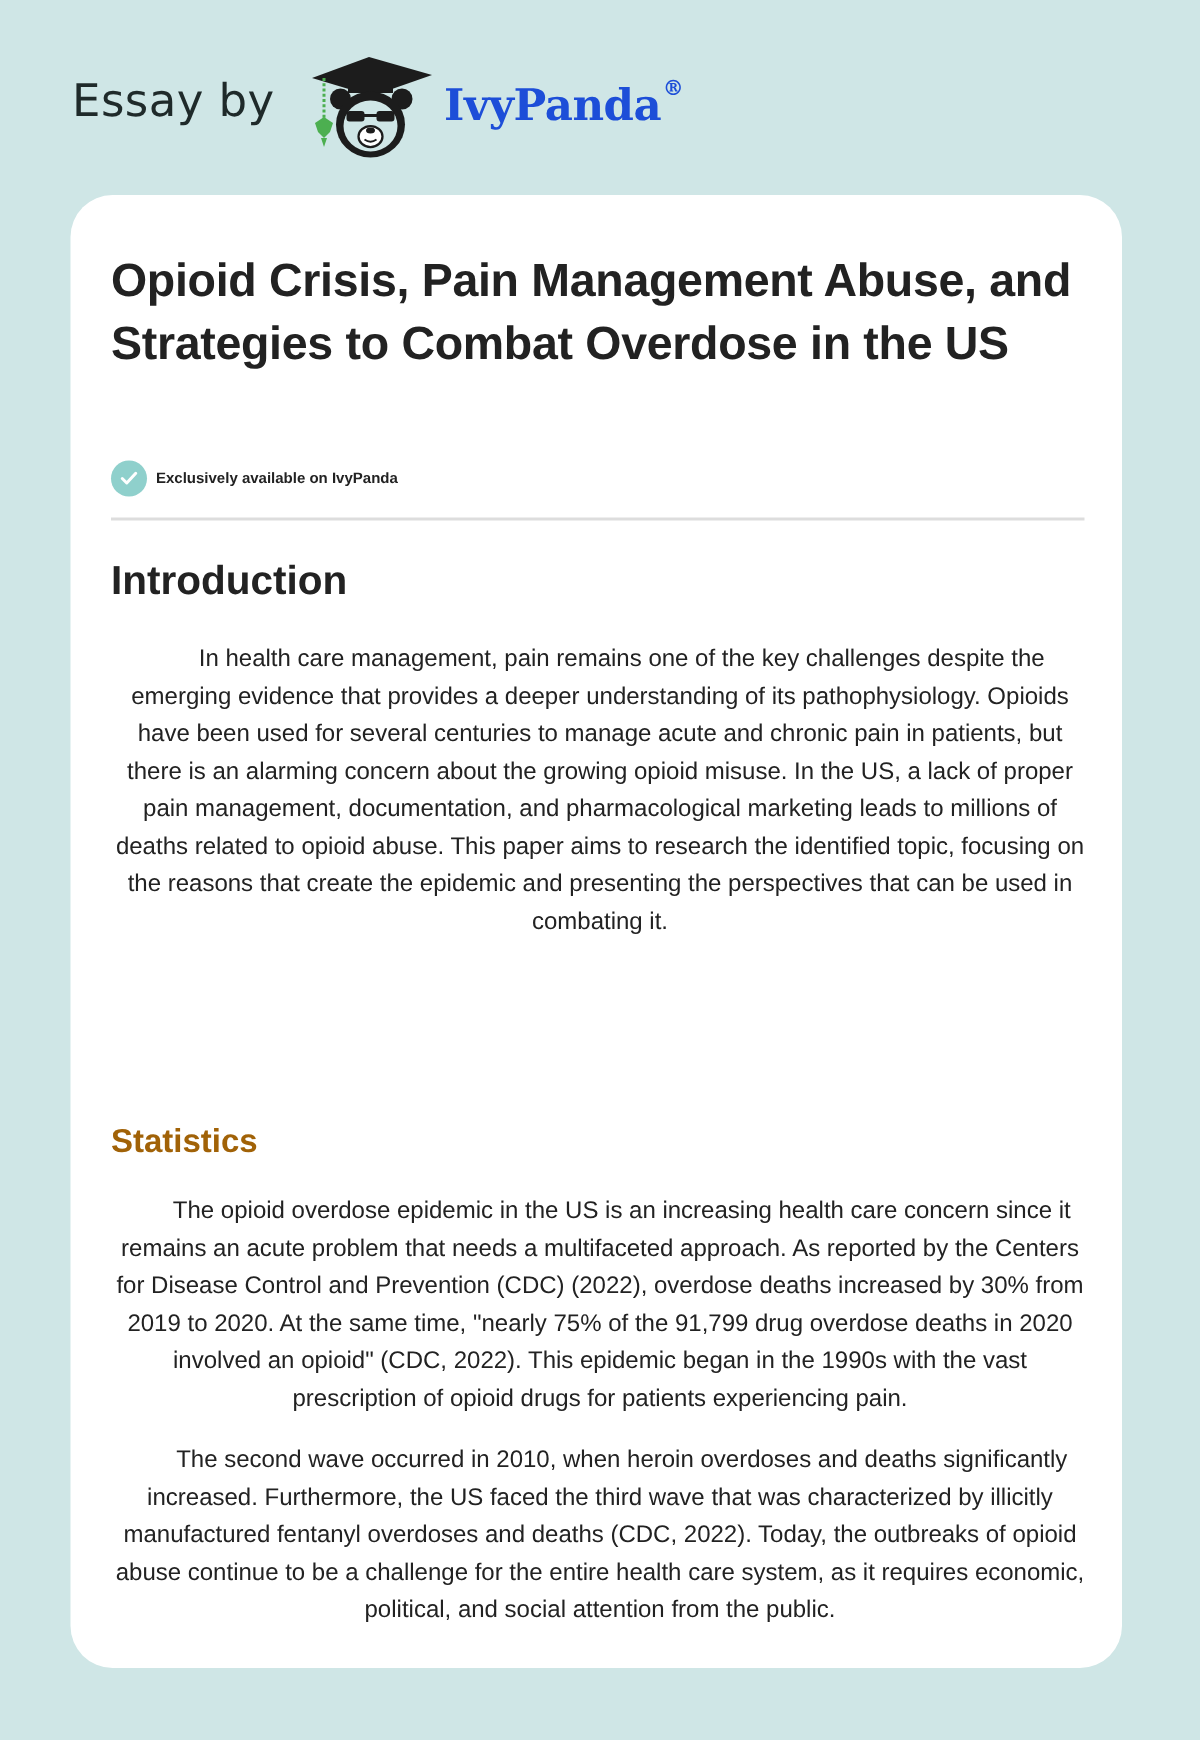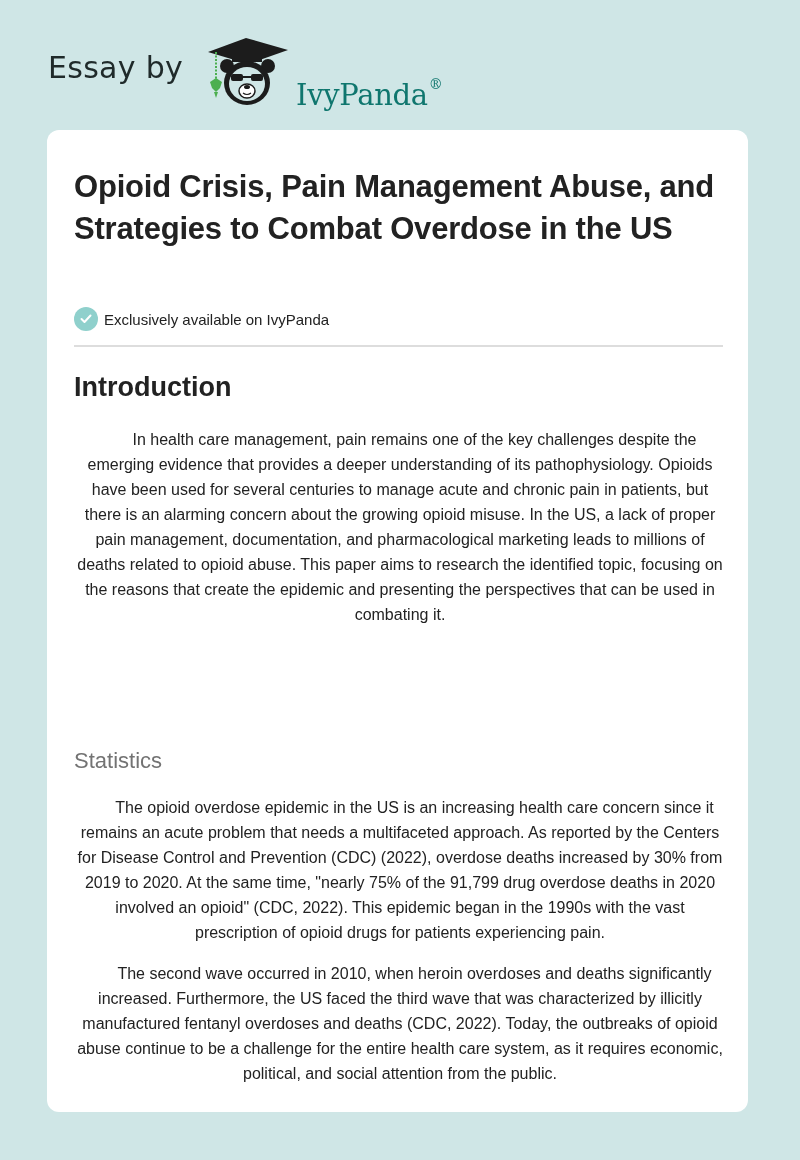--- a/index.html
+++ b/index.html
@@ -29,39 +29,38 @@
     }
     .logo-icon {
       position: absolute;
       left: 202px; top: 36px;
       width: 90px; height: 72px;
     }
     .brand-name {
       position: absolute;
       left: 296px; top: 53px;
       font-family: "DejaVu Serif", serif;
-      font-weight: normal;
+      font-weight: bold;
       font-size: 29px;
-      color: #0f766e;
+      color: #1d4ed8;
       letter-spacing: -0.3px;
-      margin-top: 25px;
     }
     .brand-reg {
       font-size: 14px;
       vertical-align: top;
       position: relative;
       top: -2px;
       margin-left: 1px;
     }
     .card {
       position: absolute;
       left: 47px; top: 130px;
       width: 701px; height: 982px;
       background: #ffffff;
-      border-radius: 12px;
+      border-radius: 28px;
     }
     .title {
       position: absolute;
       left: 27px; top: 36px;
       width: 650px;
       font-size: 31px;
       font-weight: bold;
       line-height: 42px;
       color: #222;
       letter-spacing: -0.2px;
@@ -75,45 +74,45 @@
     }
     .check-badge {
       width: 24px; height: 24px;
       border-radius: 50%;
       background: #8fd0cc;
       display: flex;
       align-items: center;
       justify-content: center;
     }
     .exclusive-text {
-      font-size: 15px;
-      font-weight: normal;
+      font-size: 10px;
+      font-weight: bold;
       color: #222;
     }
     .divider {
       position: absolute;
       left: 27px; top: 215px;
       width: 649px; height: 2px;
       background: #dddddd;
     }
     .h2 {
       position: absolute;
       left: 27px;
       font-size: 27px;
       font-weight: bold;
       line-height: 38px;
       color: #222;
     }
     .h3 {
       position: absolute;
       left: 27px;
       font-size: 22px;
-      font-weight: normal;
+      font-weight: bold;
       line-height: 30px;
-      color: #737373;
+      color: #a16207;
     }
     .para {
       position: absolute;
       left: 27px;
       width: 652px;
       font-size: 16px;
       line-height: 25px;
       color: #222;
       text-indent: 29px;
       text-align: center;

